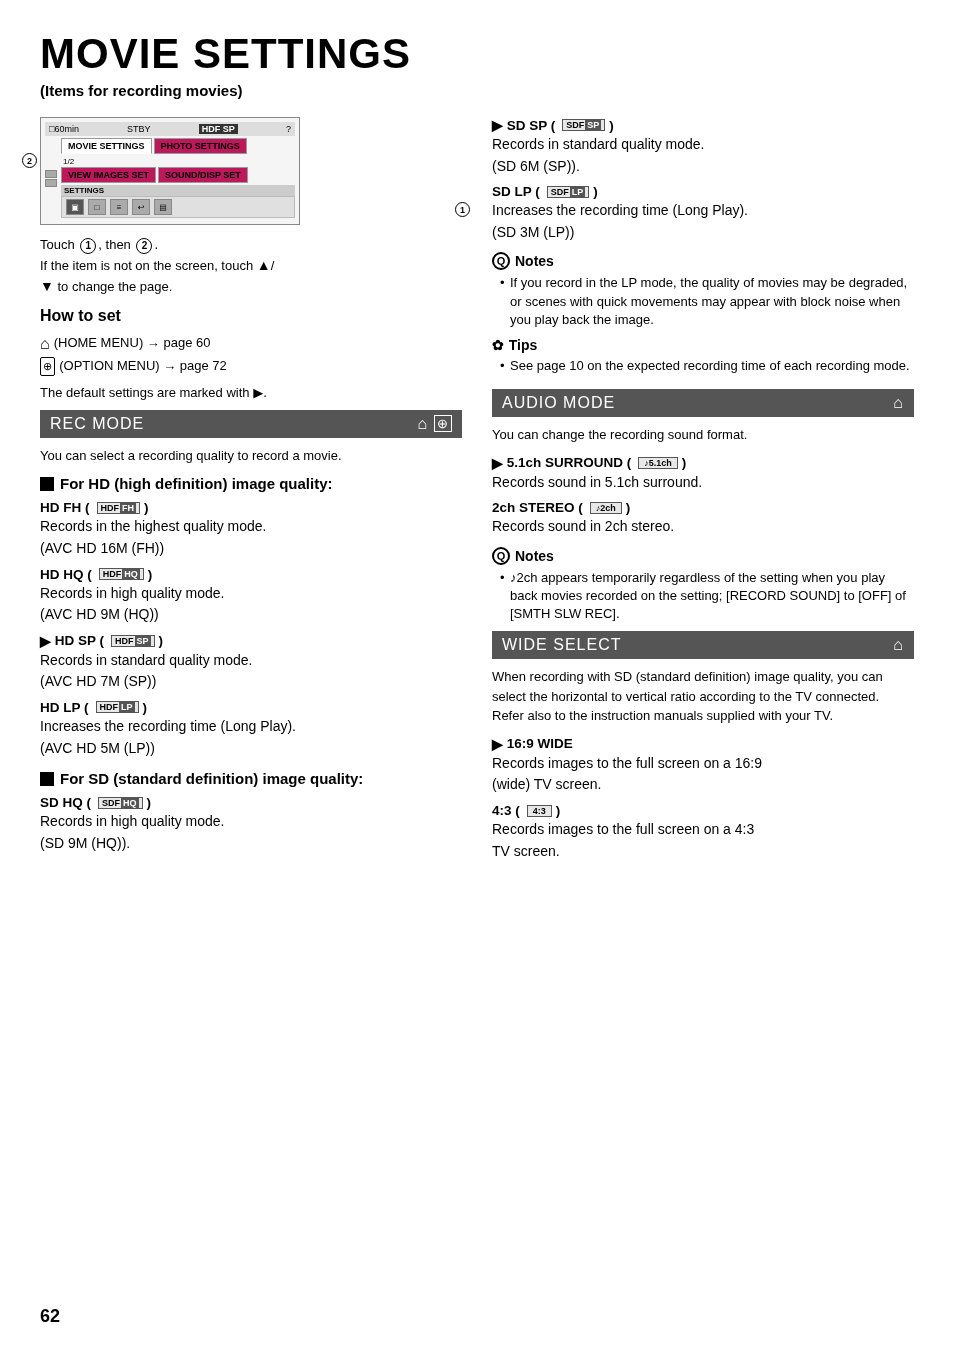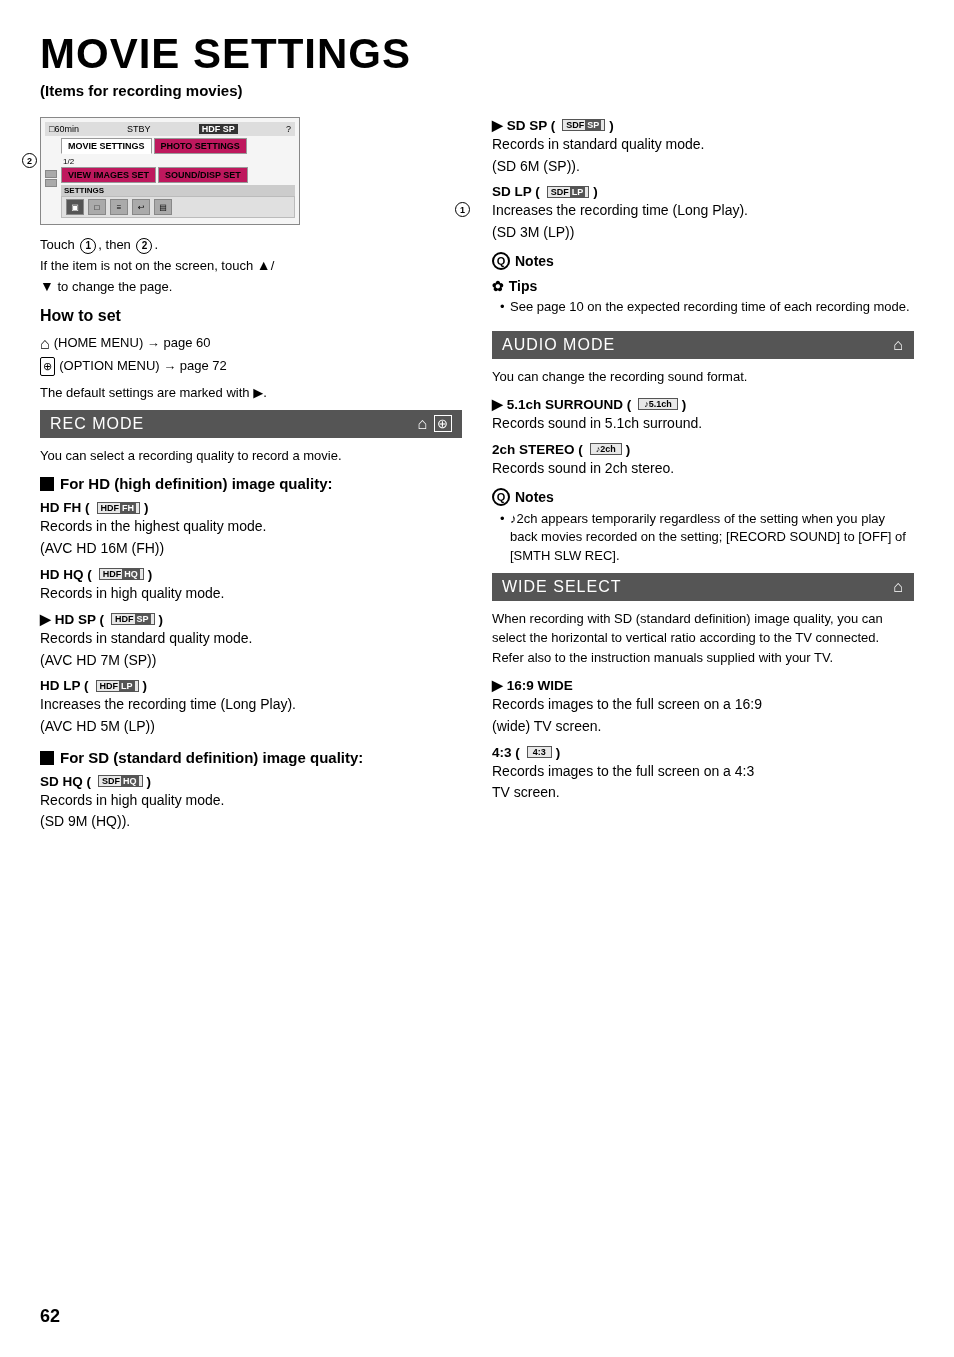--- a/index.html
+++ b/index.html
@@ -433,20 +433,21 @@
 
     <div class="mode-label">
       <span>HD HQ (</span>
       <span class="badge">
         <span class="badge-part">HDF</span>
           <span class="badge-part quality">HQ</span>
       </span>
       <span> )</span>
     </div>
     <div class="mode-desc">Records in high quality mode.</div>
+    <div class="mode-desc">(AVC HD 9M (HQ))</div>
 
     <div class="mode-label">
       <span class="arrow">▶</span>
       <span>HD SP (</span>
       <span class="badge">
         <span class="badge-part">HDF</span>
           <span class="badge-part quality">SP</span>
       </span>
       <span> )</span>
     </div>
@@ -505,20 +506,23 @@
       <span> )</span>
     </div>
     <div class="mode-desc">Increases the recording time (Long Play).</div>
     <div class="mode-desc">(SD 3M (LP))</div>
 
     <div class="notes-section">
       <div class="notes-header">
         <span class="notes-icon">Q</span>
         <span>Notes</span>
       </div>
+      <ul class="notes-list">
+        <li>If you record in the LP mode, the quality of movies may be degraded, or scenes with quick movements may appear with block noise when you play back the image.</li>
+      </ul>
     </div>
 
     <div class="tips-section">
       <div class="tips-header">
         <span class="tips-icon">✿</span>
         <span>Tips</span>
       </div>
       <ul class="notes-list">
         <li>See page 10 on the expected recording time of each recording mode.</li>
       </ul>

